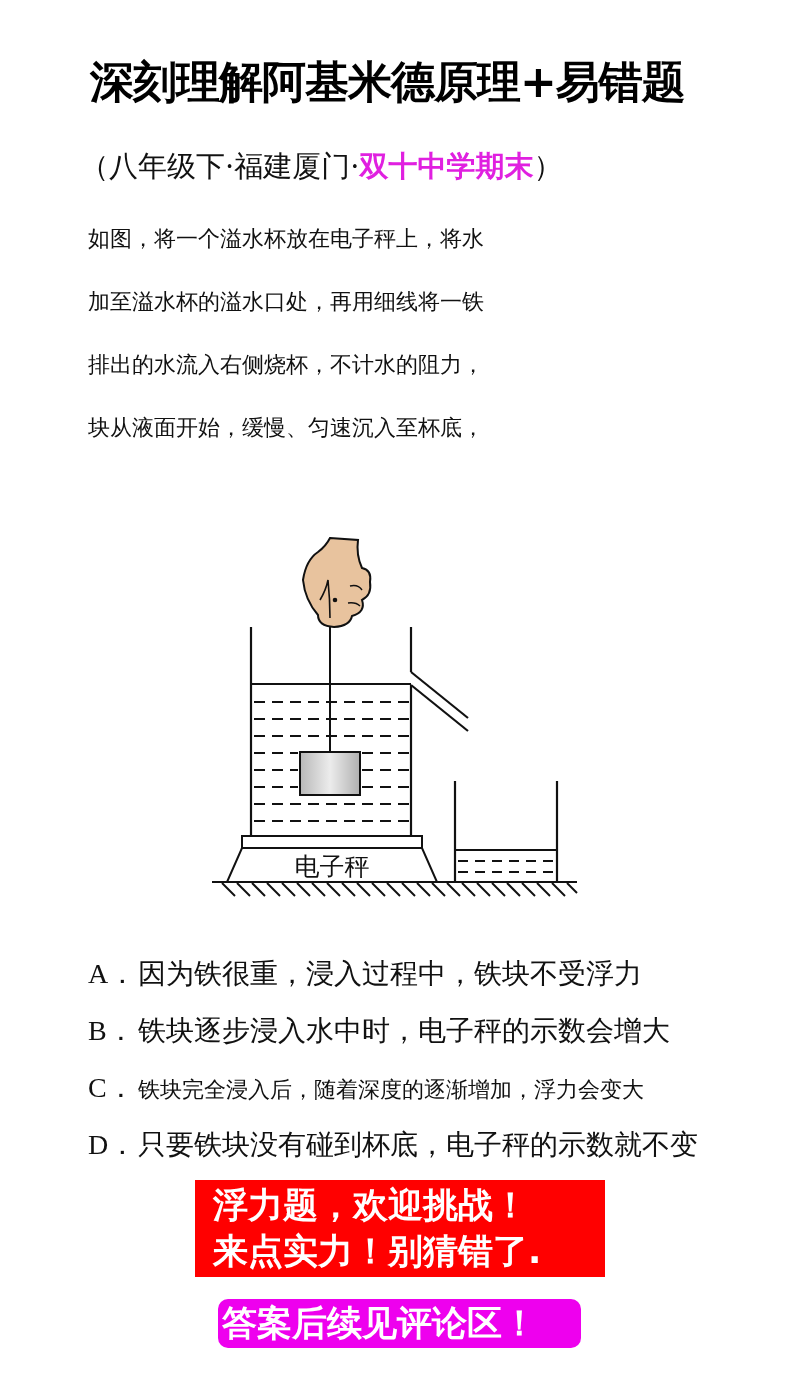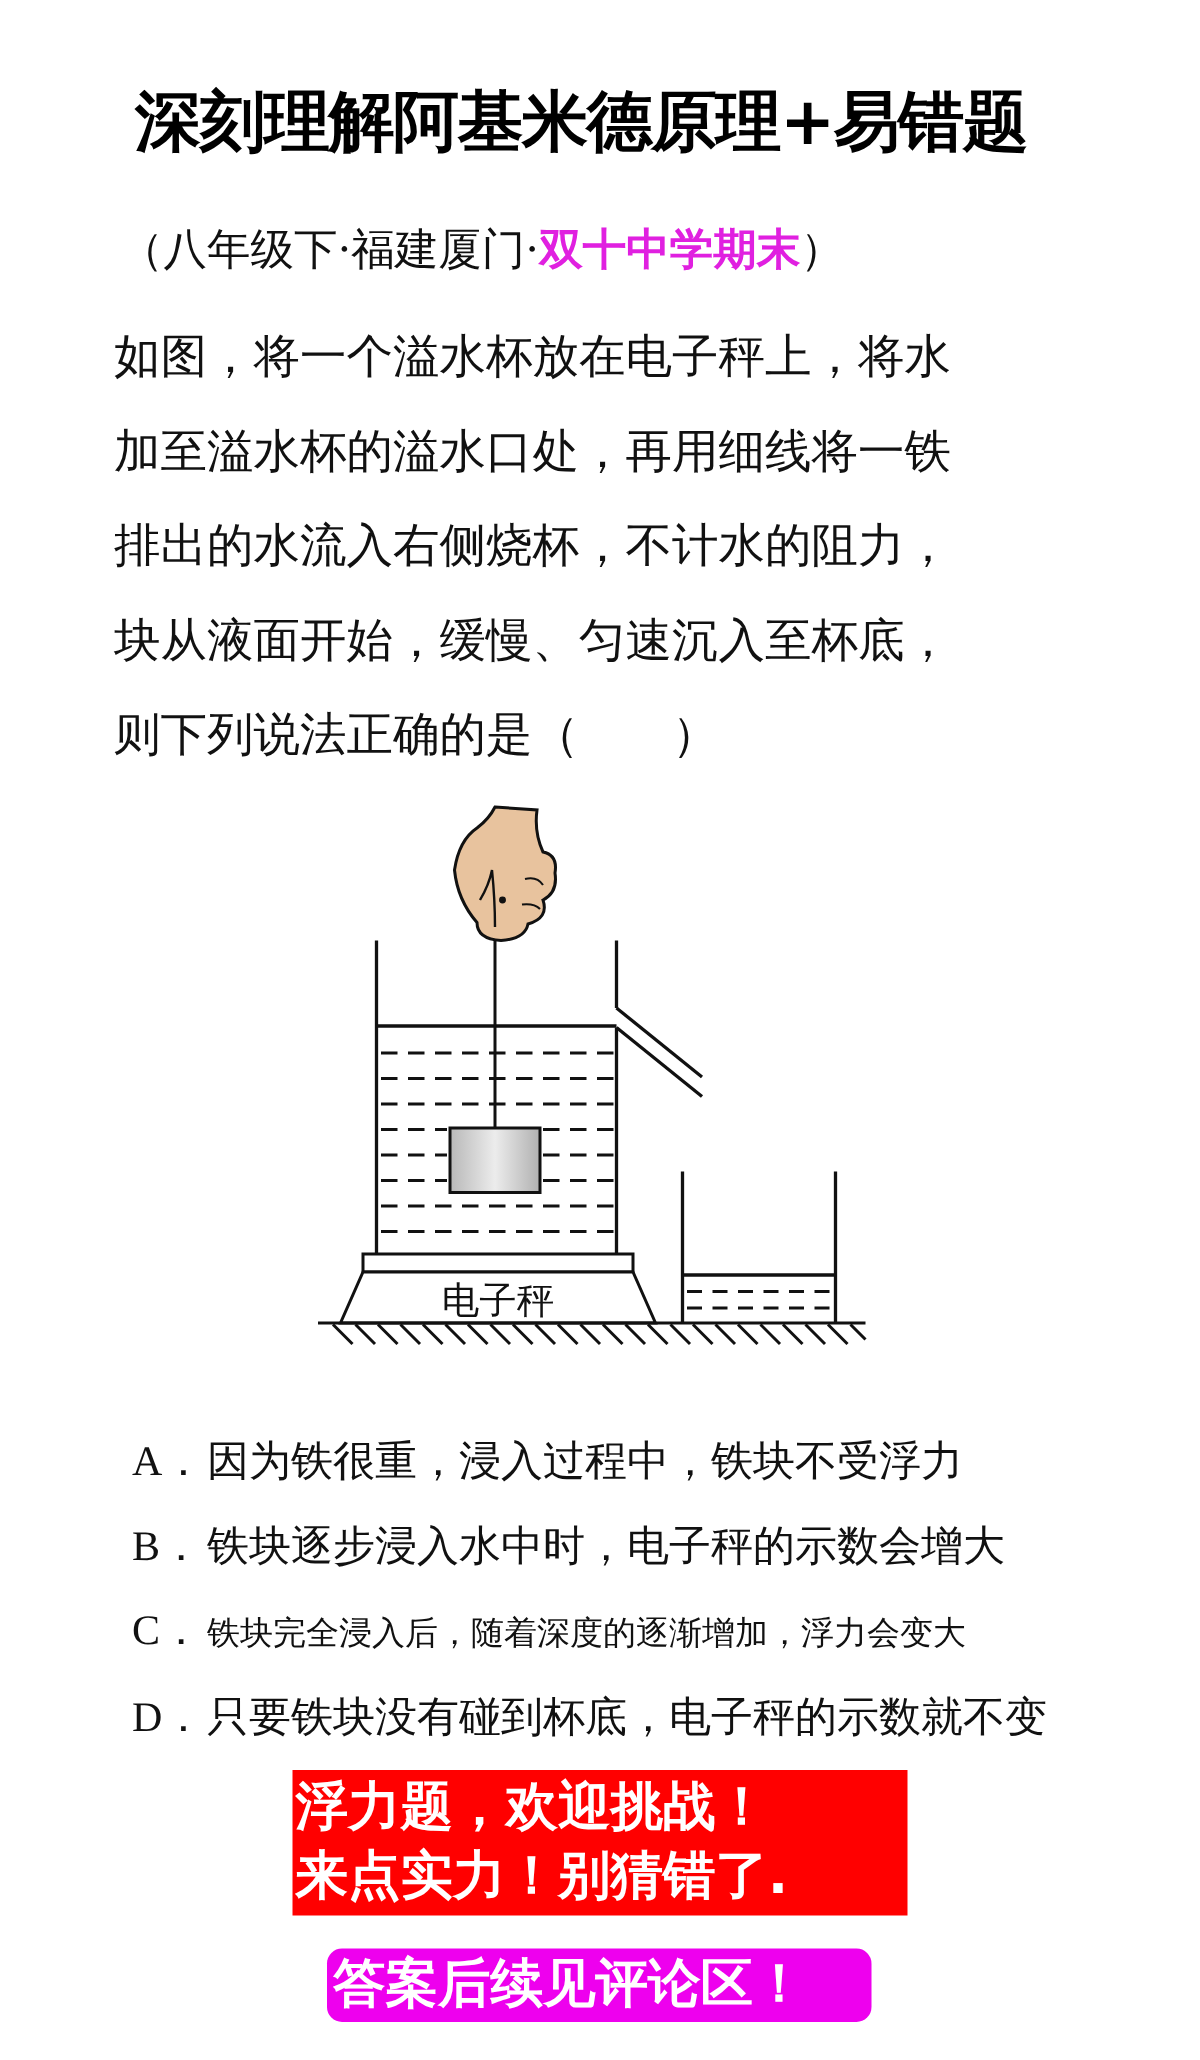--- a/index.html
+++ b/index.html
@@ -3,48 +3,47 @@
 <meta charset="utf-8">
 <style>
   html, body { margin:0; padding:0; background:#ffffff; }
   body { width:800px; height:1373px; position:relative; overflow:hidden;
          font-family: "DejaVu Serif", "Liberation Serif", serif; color:#111; }
   .title { position:absolute; left:90px; top:52px; width:690px; white-space:nowrap;
            font-family:"DejaVu Sans","Liberation Sans",sans-serif; font-weight:bold;
            font-size:44px; letter-spacing:-1px; color:#000000; line-height:60px; }
   .source { position:absolute; left:80px; top:146px; font-size:29px; line-height:40px; white-space:nowrap; }
   .source .hl { color:#e020e0; font-weight:bold; }
-  .stem { position:absolute; left:76px; top:207px; width:650px; font-size:31px; line-height:63px; }
+  .stem { position:absolute; left:88px; top:207px; width:650px; font-size:22px; line-height:63px; }
   .stem div { white-space:nowrap; }
   .figure { position:absolute; left:0; top:0; width:800px; height:1373px; pointer-events:none; }
   .options { position:absolute; left:88px; top:940px; width:680px;margin-top:12px; }
   .opt { height:57px; font-size:28px; line-height:44px; white-space:nowrap; }
   .opt .lbl { display:inline-block; width:50px; font-family:"Liberation Serif",serif; }
   .opt.small { font-size:22px; }
   .opt.small .lbl { font-size:28px; }
   .banner-red { position:absolute; left:195px; top:1180px; width:410px; height:97px; background:#ff0000;
                 color:#fff; font-family:"DejaVu Sans","Liberation Sans",sans-serif; font-weight:bold;
-                font-size:35px; line-height:46px; padding:2px 0 0 2px; box-sizing:border-box; white-space:nowrap; }
+                font-size:35px; line-height:46px; padding:2px 0 0 18px; box-sizing:border-box; white-space:nowrap; }
   .banner-mag { position:absolute; left:218px; top:1299px; width:363px; height:49px; background:#ee00ee;
                 color:#fff; font-family:"DejaVu Sans","Liberation Sans",sans-serif; font-weight:bold;
                 font-size:35px; line-height:49px; padding-left:4px; box-sizing:border-box; white-space:nowrap;border-radius:10px; }
 </style>
 </head>
 <body>
 
 <div class="title">深刻理解阿基米德原理+易错题</div>
 
 <div class="source"><span>（八年级下·福建厦门·</span><span class="hl">双十中学期末</span><span>）</span></div>
 
 <div class="stem">
   <div>如图，将一个溢水杯放在电子秤上，将水</div>
   <div>加至溢水杯的溢水口处，再用细线将一铁</div>
   <div>排出的水流入右侧烧杯，不计水的阻力，</div>
   <div>块从液面开始，缓慢、匀速沉入至杯底，</div>
-  <div>则下列说法正确的是（　　）</div>
 </div>
 
 <svg class="figure" viewBox="0 0 800 1373" width="800" height="1373">
   <defs>
     <linearGradient id="blockGrad" x1="0" x2="1" y1="0" y2="0">
       <stop offset="0" stop-color="#b8b8b8"></stop>
       <stop offset="0.5" stop-color="#ececec"></stop>
       <stop offset="1" stop-color="#b0b0b0"></stop>
     </linearGradient>
   </defs>

